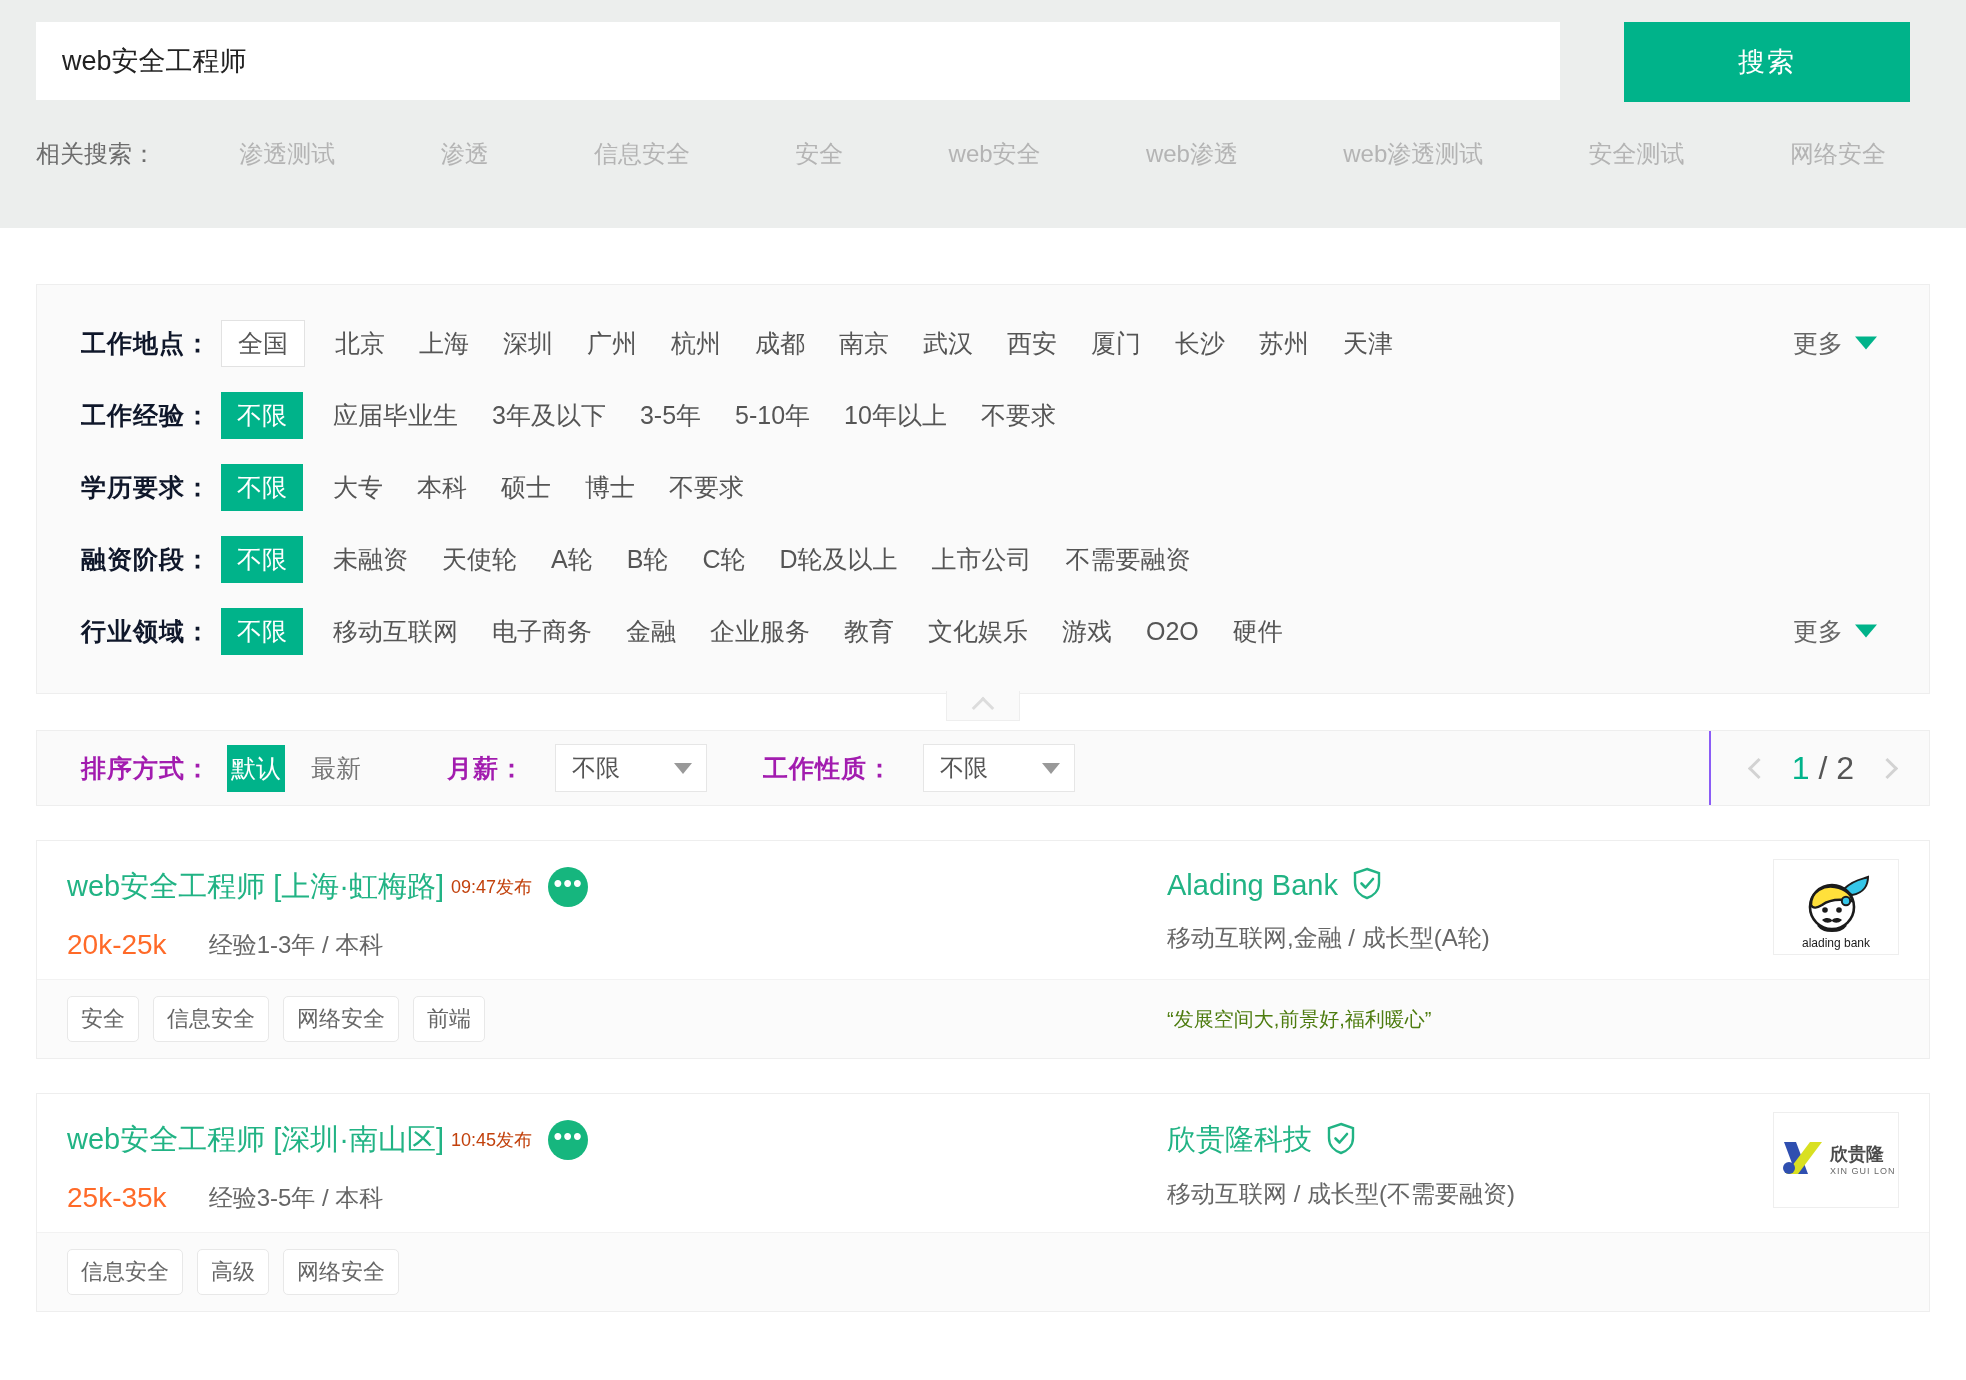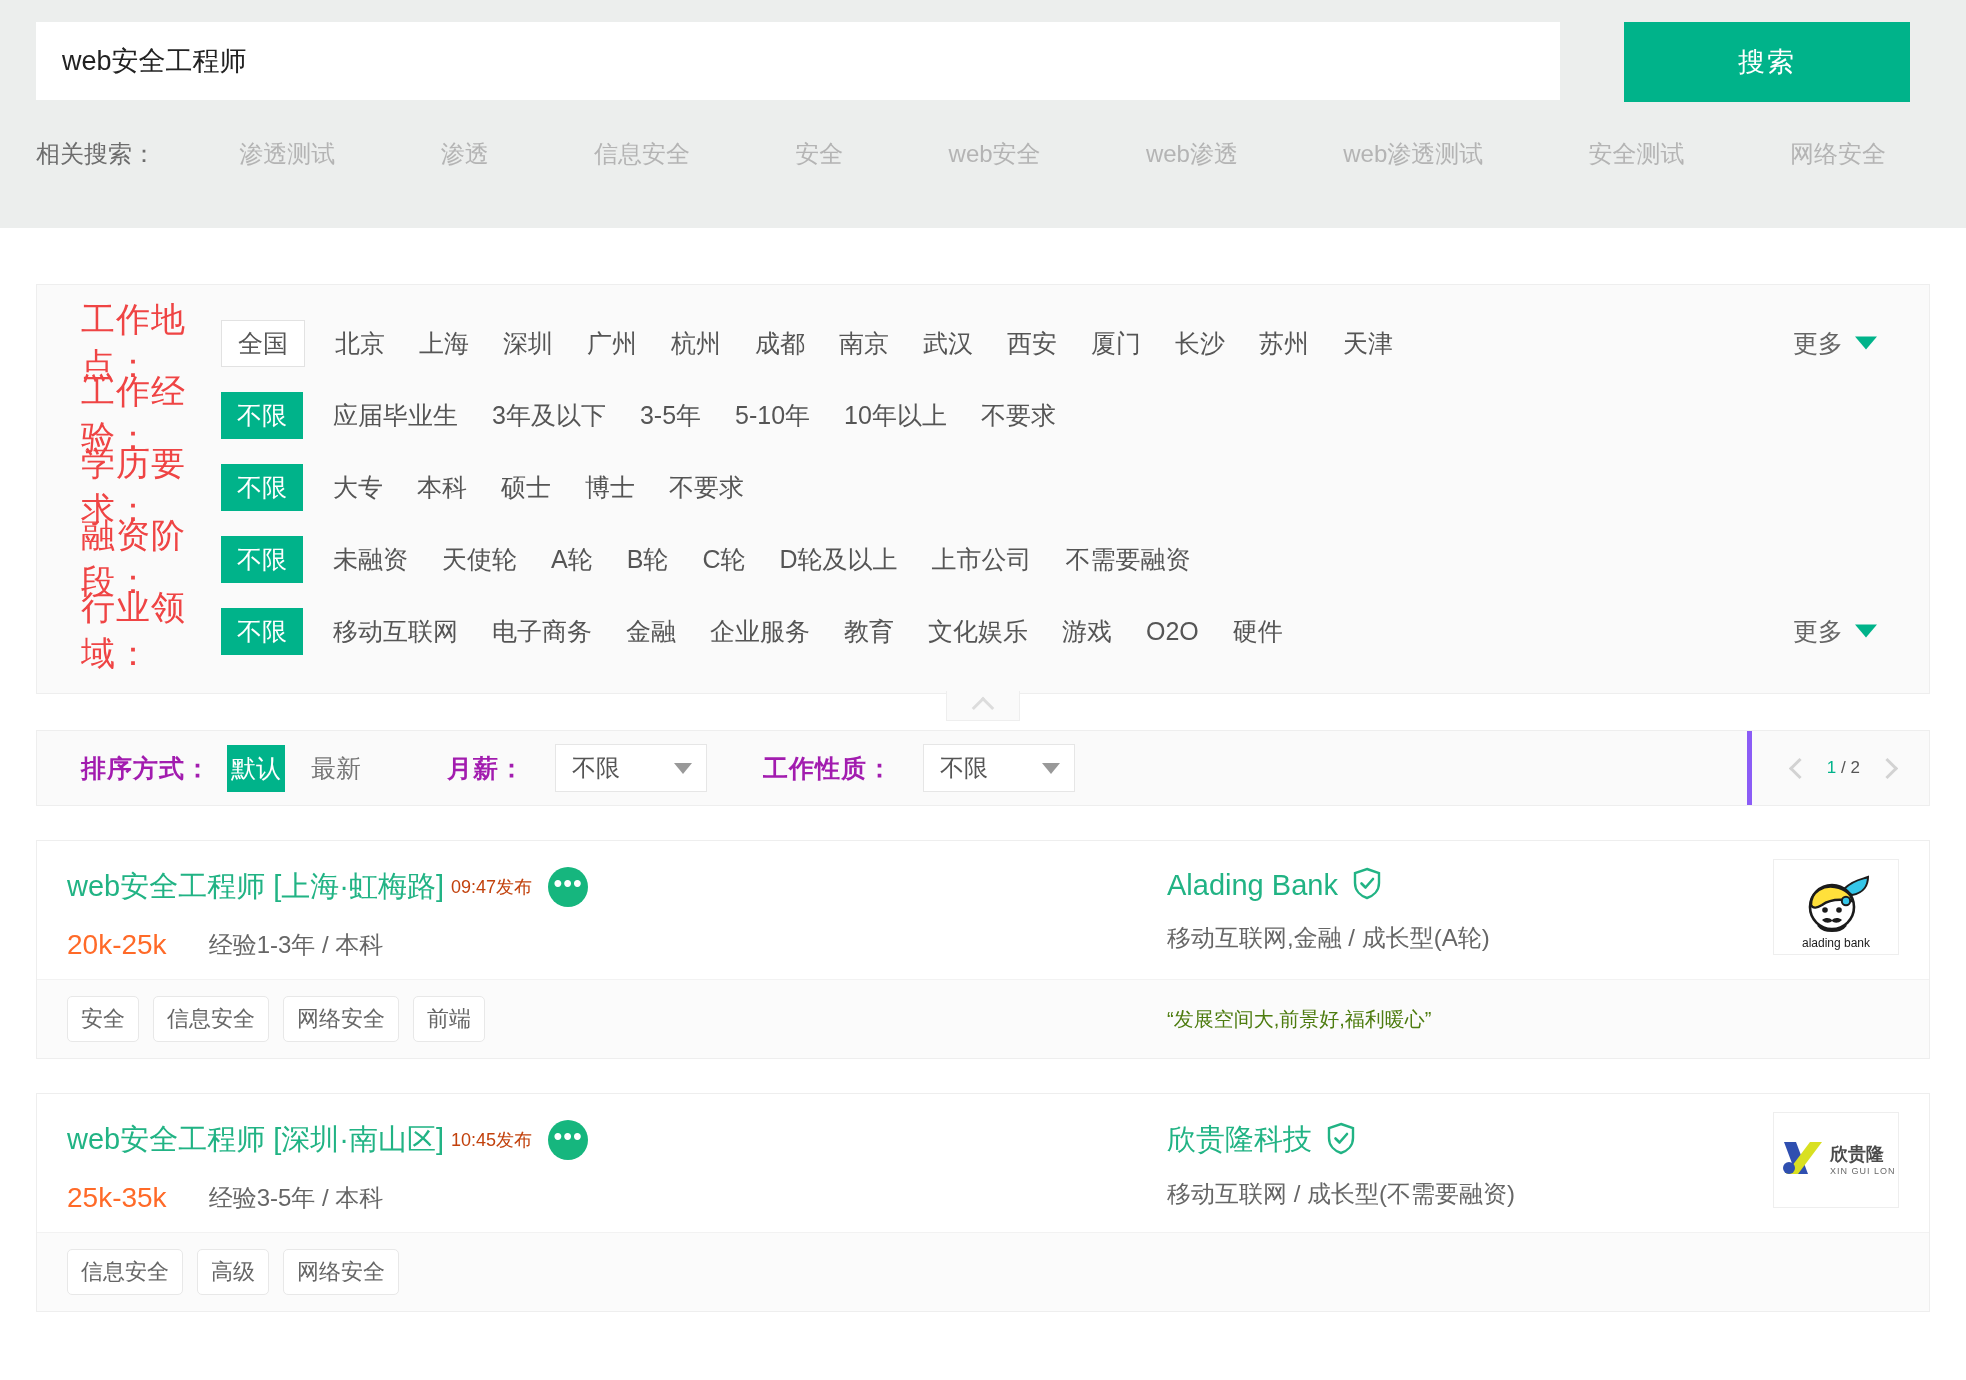--- a/index.html
+++ b/index.html
@@ -52,21 +52,21 @@
     padding:22px 0 26px 0;
     position:relative;
   }
   .filter-row{
     display:flex; align-items:center;
     padding:0 44px 0 44px;
     height:72px;
     position:relative;
   }
   .filter-label{
-    font-size:34px; font-weight:normal; color:#ef4444;
+    font-size:25px; font-weight:bold; color:#0f172a;
     width:140px; flex:0 0 auto; letter-spacing:1px;
   }
   .opt{
     font-size:25px; color:#555;
     margin-right:34px; cursor:pointer; white-space:nowrap;
   }
   .opt.boxed{
     border:1px solid #e2e2e2;
     background:#fff;
     padding:6px 16px;
@@ -115,24 +115,24 @@
     display:flex; align-items:center; justify-content:space-between;
     padding:0 14px 0 16px; margin-left:14px; cursor:pointer;
     font-size:24px; color:#555;
   }
   .tri-sm{
     width:0;height:0;border-left:9px solid transparent;
     border-right:9px solid transparent;border-top:11px solid #999;
   }
   .pager{
     position:absolute; right:0; top:0; height:100%;
-    display:flex; align-items:center; gap:20px;
+    display:flex; align-items:center; gap:26px;
     padding:0 34px 0 40px;
-    border-left:5px solid #8b5cf6;
-    font-size:17px; color:#555;
+    border-left:2px solid #8b5cf6;
+    font-size:32px; color:#555;
   }
   .arrow{ width:15px;height:15px;border-top:3px solid #d2d2d2;border-right:3px solid #d2d2d2;cursor:pointer;}
   .arrow.left{ transform:rotate(-135deg); }
   .arrow.right{ transform:rotate(45deg); }
   .pg-cur{ color:#00b38a; }
 
   
   .job-card{
     border:1px solid #eeeeee;
     margin-top:34px;

